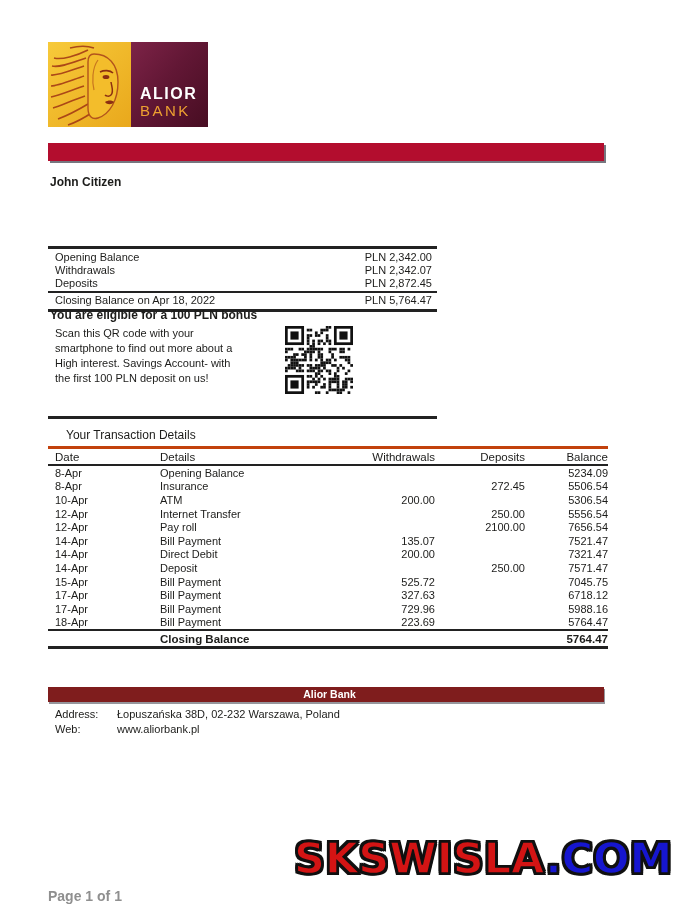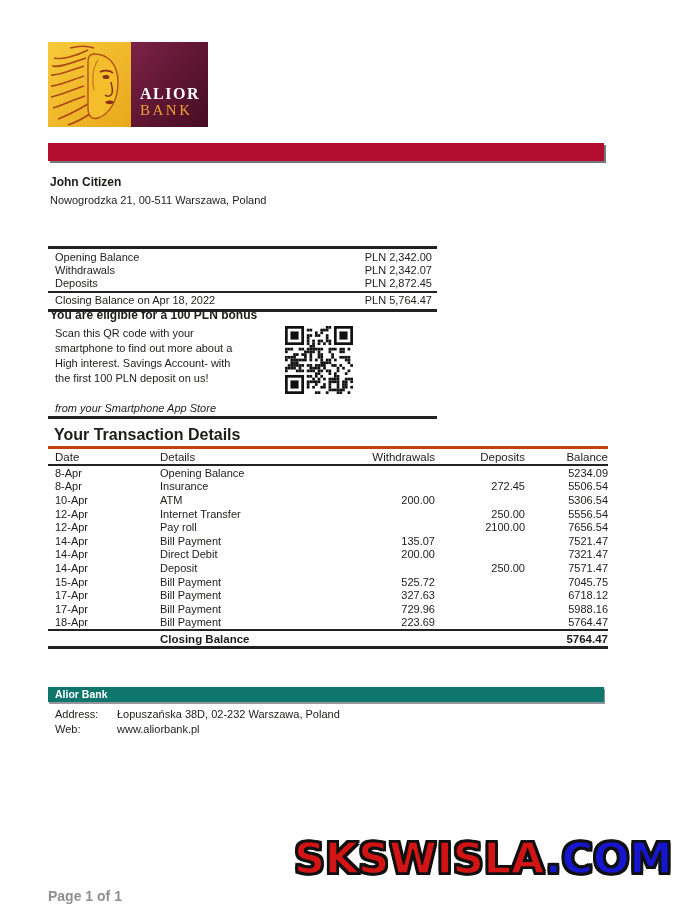--- a/index.html
+++ b/index.html
@@ -6,21 +6,21 @@
   body{
     width:696px;height:922px;background:#ffffff;position:relative;overflow:hidden;
     font-family:"Liberation Sans",sans-serif;color:#1c1c1a;
     -webkit-font-smoothing:antialiased;
   }
   
   .logo{position:absolute;left:48px;top:42px;width:160px;height:85px;display:flex;}
   .logo-art{width:83px;height:85px;display:block;}
   .logo-panel{width:77px;height:85px;box-sizing:border-box;
     background:linear-gradient(130deg,#7d2347 0%,#621735 45%,#470d22 100%);
-    padding:44px 0 0 9px;font-family:Liberation Serif, serif;}
+    padding:44px 0 0 9px;}
   .brand-top{font-size:16px;font-weight:bold;letter-spacing:1.5px;color:#ffffff;line-height:16px;}
   .brand-bottom{font-size:15px;letter-spacing:2.5px;color:#eda031;line-height:17px;}
   
   .redbar{position:absolute;left:48px;top:143px;width:556px;height:18px;
     background:#b30d2e;box-shadow:2px 2px 0 rgba(45,45,58,.65);}
   
   .customer{position:absolute;left:50px;top:176px;}
   .customer-name{font-weight:bold;font-size:12px;line-height:13px;}
   .customer-addr{font-size:11px;margin-top:5px;}
   
@@ -32,21 +32,21 @@
   
   #bonus{position:absolute;left:48px;top:307px;width:389px;height:112px;box-sizing:border-box;
     border-bottom:3px solid #222;}
   .bonus-title{font-size:12px;font-weight:bold;margin:1px 0 4px 2px;}
   .bonus-flex{display:flex;align-items:flex-start;}
   .bonus-lines{font-size:11px;line-height:15px;margin-left:7px;width:228px;}
   .qr{margin-left:2px;margin-top:0px;}
   .bonus-note{font-style:italic;font-size:11px;line-height:16px;margin:6px 0 0 7px;}
   
   #transactions{position:absolute;left:48px;top:428px;width:560px;}
-  .tx-title{font-size:16px;font-weight:bold;line-height:14px;margin:0 0 4px 6px;}
+  .tx-title{font-size:12px;font-weight:normal;line-height:14px;margin:0 0 4px 18px;}
   table{border-collapse:collapse;width:560px;table-layout:fixed;}
   thead tr{border-top:3px solid #c2410c;border-bottom:2px solid #222;}
   th{font-weight:normal;font-size:11.5px;height:15px;padding:0;}
   td{font-size:11px;height:13.6px;padding:0;overflow:hidden;white-space:nowrap;}
   .col-date{text-align:left;padding-left:7px;}
   .col-details{text-align:left;}
   .col-num{text-align:right;}
   tfoot tr{border-top:2px solid #222;border-bottom:3px solid #222;font-weight:bold;}
   tfoot td{height:15px;font-size:11.5px;}
   
@@ -98,21 +98,20 @@
   <div class="logo-panel">
     <div class="brand-top">ALIOR</div>
     <div class="brand-bottom">BANK</div>
   </div>
 </div>
 
 <div class="redbar" style="background: rgb(179, 13, 46);"></div>
 
 <div class="customer">
   <div class="customer-name">John Citizen</div>
-  <div class="customer-addr">Nowogrodzka 21, 00-511 Warszawa, Poland</div>
 </div>
 
 <div id="summary">
     <div class="sum-row">
       <span>Opening Balance</span>
       <span>PLN 2,342.00</span>
     </div>
     <div class="sum-row">
       <span>Withdrawals</span>
       <span>PLN 2,342.07</span>
@@ -344,21 +343,20 @@
         <rect x="2" y="2" width="3" height="3" fill="#111"></rect>
         <rect x="18" y="0" width="7" height="7" fill="#111"></rect>
         <rect x="19" y="1" width="5" height="5" fill="#fff"></rect>
         <rect x="20" y="2" width="3" height="3" fill="#111"></rect>
         <rect x="0" y="18" width="7" height="7" fill="#111"></rect>
         <rect x="1" y="19" width="5" height="5" fill="#fff"></rect>
         <rect x="2" y="20" width="3" height="3" fill="#111"></rect>
       </svg>
   </div>
   <div class="bonus-note">
-      <div>from your Smartphone App Store</div>
     </div>
 </div>
 
 <div id="transactions">
   <div class="tx-title">Your Transaction Details</div>
   <table>
     <colgroup>
       <col style="width:112px">
         <col style="width:148px">
         <col style="width:127px">
@@ -466,21 +464,21 @@
         <td class="col-details">Closing Balance</td>
         <td class="col-num"></td>
         <td class="col-num"></td>
         <td class="col-num">5764.47</td>
       </tr>
     </tfoot>
   </table>
 </div>
 
 <div id="footer">
-  <div class="footer-bar" style="background: #0f766e;">Alior Bank</div>
+  <div class="footer-bar" style="background: #7f1d1d; text-align: center;">Alior Bank</div>
   <div class="footer-rows">
     <div class="footer-row">
       <span class="lbl">Address:</span>
       <span>Łopuszańska 38D, 02-232 Warszawa, Poland</span>
     </div>
     <div class="footer-row">
       <span class="lbl">Web:</span>
       <span>www.aliorbank.pl</span>
     </div>
   </div>

